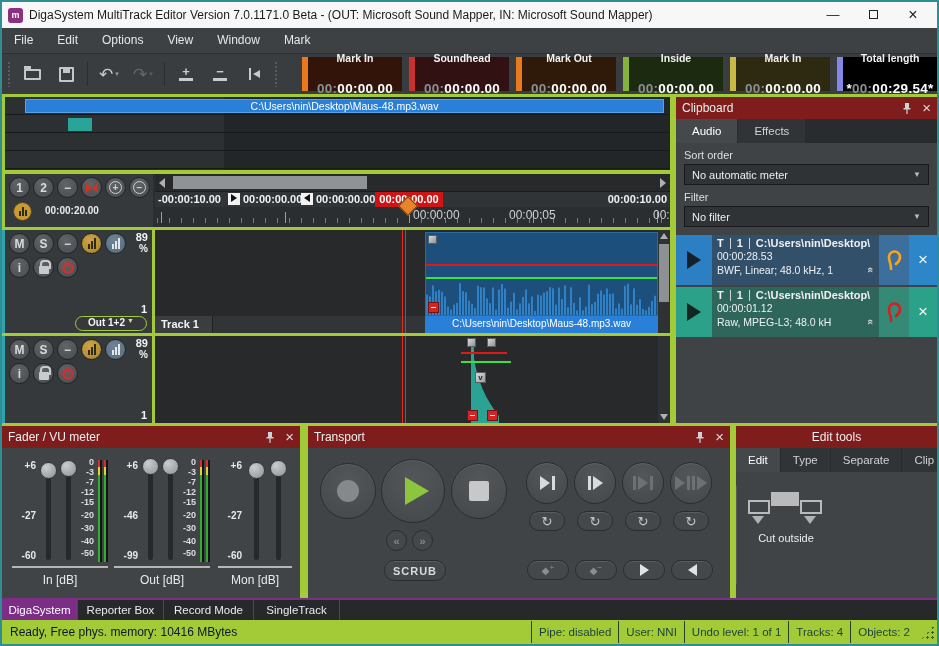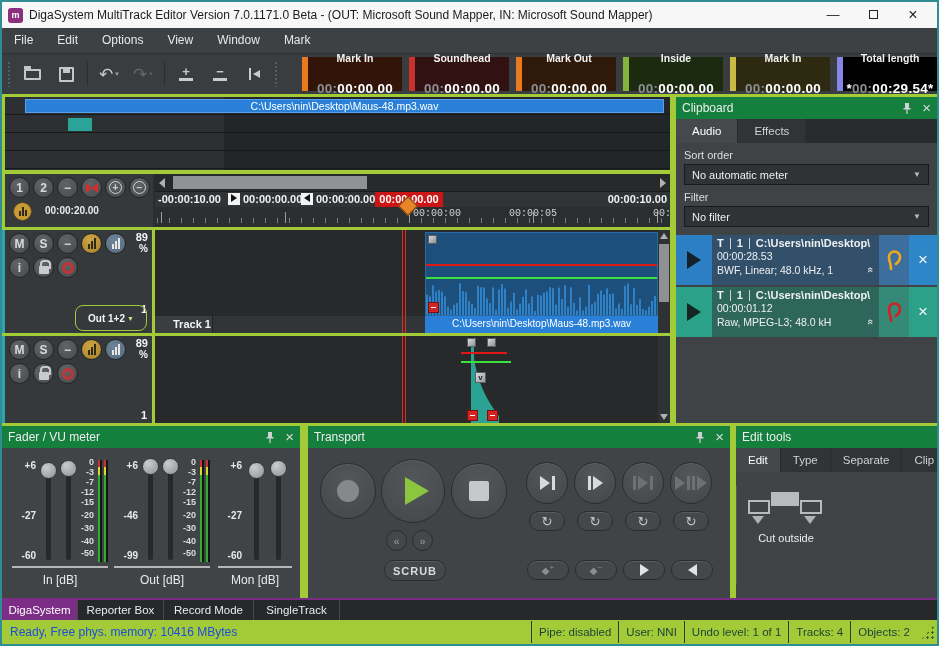--- a/index.html
+++ b/index.html
@@ -85,64 +85,64 @@
   .tcrow { position:absolute; left:150px; right:0; top:18px; height:15px; background:#303436; font-size:11px; font-weight:bold; color:#f0f2f4; }
   .tcrow span { position:absolute; top:1px; white-space:nowrap; }
   .mkbox { position:absolute; top:1px; width:12px; height:12px; background:#f2f2f2; display:flex; align-items:center; justify-content:center; }
   .mk-r { width:0;height:0;border-top:4px solid transparent;border-bottom:4px solid transparent;border-left:6px solid #111; }
   .mk-l { width:0;height:0;border-top:4px solid transparent;border-bottom:4px solid transparent;border-right:6px solid #111; }
   .posbox { position:absolute; left:220px; top:0; width:68px; height:15px; background:#cc1515; color:#fff; text-align:center; line-height:15px; font-size:11px; font-weight:bold; }
 
   .ruler { position:absolute; left:150px; right:0; top:33px; height:20px; background:#2b2e30; }
   .ruler:before { content:""; position:absolute; left:0; right:0; bottom:4px; height:5px; background:repeating-linear-gradient(90deg,#787b7d 0 1px,transparent 1px 12px); background-position-x:2px; }
   .ruler:after { content:""; position:absolute; left:0; right:0; bottom:4px; height:11px; background:repeating-linear-gradient(90deg,#9a9da0 0 1px,transparent 1px 124px); background-position-x:6px; }
-  .rlab { position:absolute; top:1px; font-size:10px; color:#cfd2d4; z-index:2;font-family:Liberation Mono, monospace; }
+  .rlab { position:absolute; top:1px; font-size:12px; color:#cfd2d4; z-index:2; }
   .diamond { position:absolute; left:246px; top:-8px; width:14px; height:14px; background:#e8842a; border:1px solid #7a4010; transform:rotate(45deg); z-index:3; }
 
   
   .trackrow { left:0; border-left:3px solid #2fa3ad; }
   .track1 { top:133px; height:103px; }
   .track2 { top:239px; height:87px; }
   .thead { position:absolute; left:0; top:0; width:147px; height:100%; background:#35393c; }
   .gainlbl { position:absolute; right:4px; top:2px; text-align:right; color:#f2f4f6; font-weight:bold; font-size:11px; line-height:11px; }
   .tracknum { position:absolute; right:5px; font-size:11px; font-weight:bold; color:#f2f4f6; }
-  .outpill { position:absolute; left:70px; bottom:2px; width:72px; height:26px; border:1px solid #a2cb37; border-radius:8px; display:flex; align-items:center; justify-content:center; gap:0; color:#f2f4f6; font-size:10px; font-weight:bold; }
+  .outpill { position:absolute; left:70px; bottom:2px; width:72px; height:15px; border:1px solid #a2cb37; border-radius:8px; display:flex; align-items:flex-start; justify-content:center; gap:0; color:#f2f4f6; font-size:10px; font-weight:bold; }
   .outpill .caret { color:#cfe08a; font-size:7px; }
   .goldc { background:radial-gradient(circle at 40% 32%, #cda445, #a8812a) !important; }
   .bluec { background:radial-gradient(circle at 40% 32%, #6e8496, #556a7c) !important; }
   .barsico { display:flex; align-items:flex-end; gap:1px; }
   .barsico i { display:block; width:2px; }
   .barsico.darkb i { background:#2e2a14; }
   .barsico.liteb i { background:#e4e6e8; }
   .lockico { position:relative; width:10px; height:8px; background:#c8cacc; border-radius:1px; margin-top:5px; }
   .lockico:before { content:""; position:absolute; top:-6px; left:1px; width:7px; height:7px; border:2px solid #c8cacc; border-bottom:none; border-radius:4px 4px 0 0; }
   .recico { width:12px; height:12px; border:3px solid #c03434; border-radius:50%; }
   .tbody { position:absolute; left:150px; right:12px; top:0; height:100%; background:#27292b; overflow:hidden; }
   .ph { position:absolute; top:0; bottom:0; width:1px; background:#e22b22; z-index:4; }
   .clip1 { position:absolute; left:270px; top:2px; width:233px; height:84px; background:#1d4f7d; border:1px solid #2a6aa0; }
   .hline { position:absolute; height:2px; z-index:3; }
   .red { background:#e01818; } .grn { background:#3ce23c; }
   .handle { position:absolute; width:9px; height:9px; background:linear-gradient(135deg,#d8dadc,#8e9092); border:1px solid #5a5e60; z-index:5; }
   .redchip { position:absolute; width:11px; height:11px; background:#d42424; border:1px solid #7a1010; z-index:5; display:flex; align-items:center; justify-content:center; }
   .redchip i { display:block; width:5px; height:1.5px; background:#fff; }
   .wfsvg { position:absolute; left:0; bottom:0; width:231px; height:34px; fill:#2f80c4; }
   .tfoot { position:absolute; left:0; right:0; bottom:0; height:17px; background:#323538; }
-  .ttab { position:absolute; left:0; top:0; width:58px; height:100%; background:#3b3e41; border-right:1px solid #1f2123; color:#f2f4f6; font-size:11px; font-weight:bold; line-height:17px; padding-left:18px; }
+  .ttab { position:absolute; left:0; top:0; width:58px; height:100%; background:#3b3e41; border-right:1px solid #1f2123; color:#f2f4f6; font-size:11px; font-weight:bold; line-height:17px; padding-left:6px; }
   .clipname { position:absolute; left:270px; width:233px; height:100%; background:#2a80d8; color:#fff; font-size:10px; text-align:center; line-height:16px; white-space:nowrap; overflow:hidden; }
   .vscroll { position:absolute; right:0; top:0; width:12px; height:100%; background:#2f3234; }
   .vthumb { position:absolute; left:1px; width:10px; background:#8e9194; }
   .varrow { position:absolute; left:0; width:12px; height:12px; display:flex; align-items:center; justify-content:center; }
   .tri-u { width:0;height:0;border-left:4px solid transparent;border-right:4px solid transparent;border-bottom:6px solid #aeb1b3; }
   .tri-d { width:0;height:0;border-left:4px solid transparent;border-right:4px solid transparent;border-top:6px solid #aeb1b3; }
   .vbox { position:absolute; width:11px; height:11px; background:linear-gradient(135deg,#d8dadc,#9a9c9e); border:1px solid #5a5e60; z-index:6; font-size:8px; color:#222; text-align:center; line-height:10px; font-weight:bold; }
   .tealclip { position:absolute; z-index:2; }
 
   
   .clipboard { position:absolute; left:674px; right:0; top:3px; bottom:3px; background:#3f4346; }
-  .ptitle { height:22px; background:#15803d; display:flex; align-items:center; padding:8px 6px; color:#eceeef; font-size:12px; }
+  .ptitle { height:22px; background:#7f1d1d; display:flex; align-items:center; padding:8px 6px; color:#eceeef; font-size:12px;justify-content:center; }
   .ptools { margin-left:auto; display:flex; align-items:center; gap:10px; }
   .pclose { color:#d8dadc; font-size:15px; line-height:14px; }
   .ptabs { height:24px; background:#292c2f; display:flex; }
   .ptab { padding:0 16px; font-size:11.5px; line-height:24px; color:#cfd2d4; background:#303437; margin-right:1px; }
   .ptab.active { background:#45494c; color:#fff; }
   .cfield { padding:6px 8px 0 8px; }
   .flabel { font-size:11px; color:#dcdee0; margin-bottom:3px; }
   .dd { height:21px; background:#2f3336; border:1px solid #17191b; display:flex; align-items:center; padding:0 7px; font-size:11px; color:#eceef0; }
   .dd .caret { margin-left:auto; font-size:8px; color:#b8bbbd; }
   .citems { margin-top:8px; }
@@ -207,21 +207,21 @@
   .blk.f { background:#b8babc; } .blk.o { border:2px solid #b8babc; background:transparent; }
   .dtri { position:absolute; width:0; height:0; border-left:6px solid transparent; border-right:6px solid transparent; border-top:8px solid #b0b2b4; }
   .etlabel { font-size:11px; color:#eceef0; margin-top:6px; }
 
   
   .bottomtabs { height:22px; background:#26282a; border-top:2px solid #7c2e87; display:flex; }
   .btab { font-size:11.5px; line-height:20px; color:#e8eaec; text-align:center; border-right:1px solid #47494b; }
   .btab.active { background:#7c2e87; color:#fff; }
   .bt0{width:76px}.bt1{width:86px}.bt2{width:90px}.bt3{width:86px}
   .statusbar { height:24px; background:#a2cb37; display:flex; align-items:center; }
-  .stmsg { font-size:12px; color:#1d4ed8; padding-left:8px; flex:1; }
+  .stmsg { font-size:12px; color:#0f172a; padding-left:8px; flex:1; }
   .stseg { font-size:11.5px; color:#1d3f38; padding:0 7px; border-left:1px solid #27402a; line-height:22px; white-space:nowrap; }
   .stgrip { width:14px; height:16px; margin:0 2px 0 4px; background-image:radial-gradient(#39622c 1.2px, transparent 1.3px); background-size:5px 5px; background-position:bottom right; clip-path:polygon(100% 0, 100% 100%, 0 100%); }
 
   .pinsvg { display:block; }
 </style>
 </head>
 <body>
 
 <div class="window">
 

